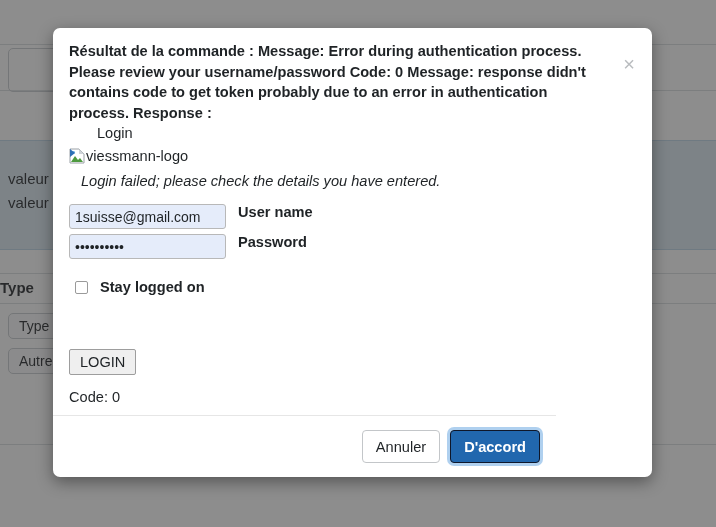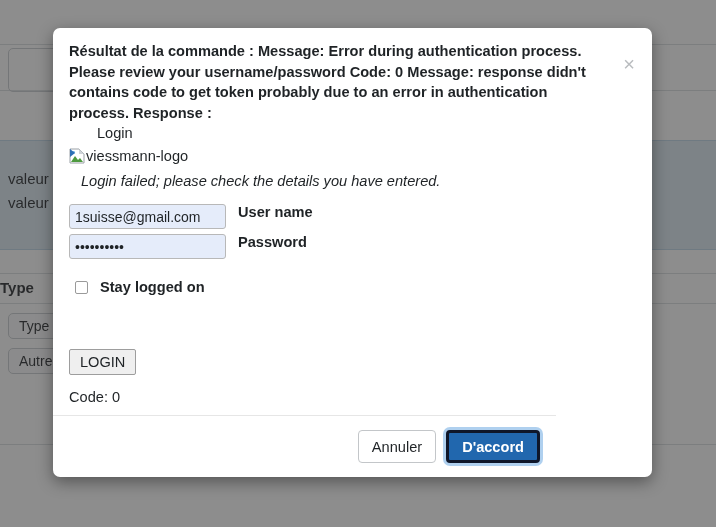--- a/index.html
+++ b/index.html
@@ -230,21 +230,21 @@
     font-size: 14.6px;
     color: #1f2326;
     cursor: pointer;
     padding: 0 13px;
   }
   #confirm-button {
     height: 33px;
     min-width: 78px;
     margin-left: 10px;
     background: #2167ae;
-    border: 3px solid #0f172a;
+    border: 1px solid #0f172a;
     border-radius: 4px;
     font-family: "Liberation Sans", sans-serif;
     font-size: 14.6px;
     font-weight: bold;
     color: #ffffff;
     cursor: pointer;
     padding: 0 13px;
     box-shadow: 0 0 0 3px rgba(110,170,225,0.55);
   }
 </style>

